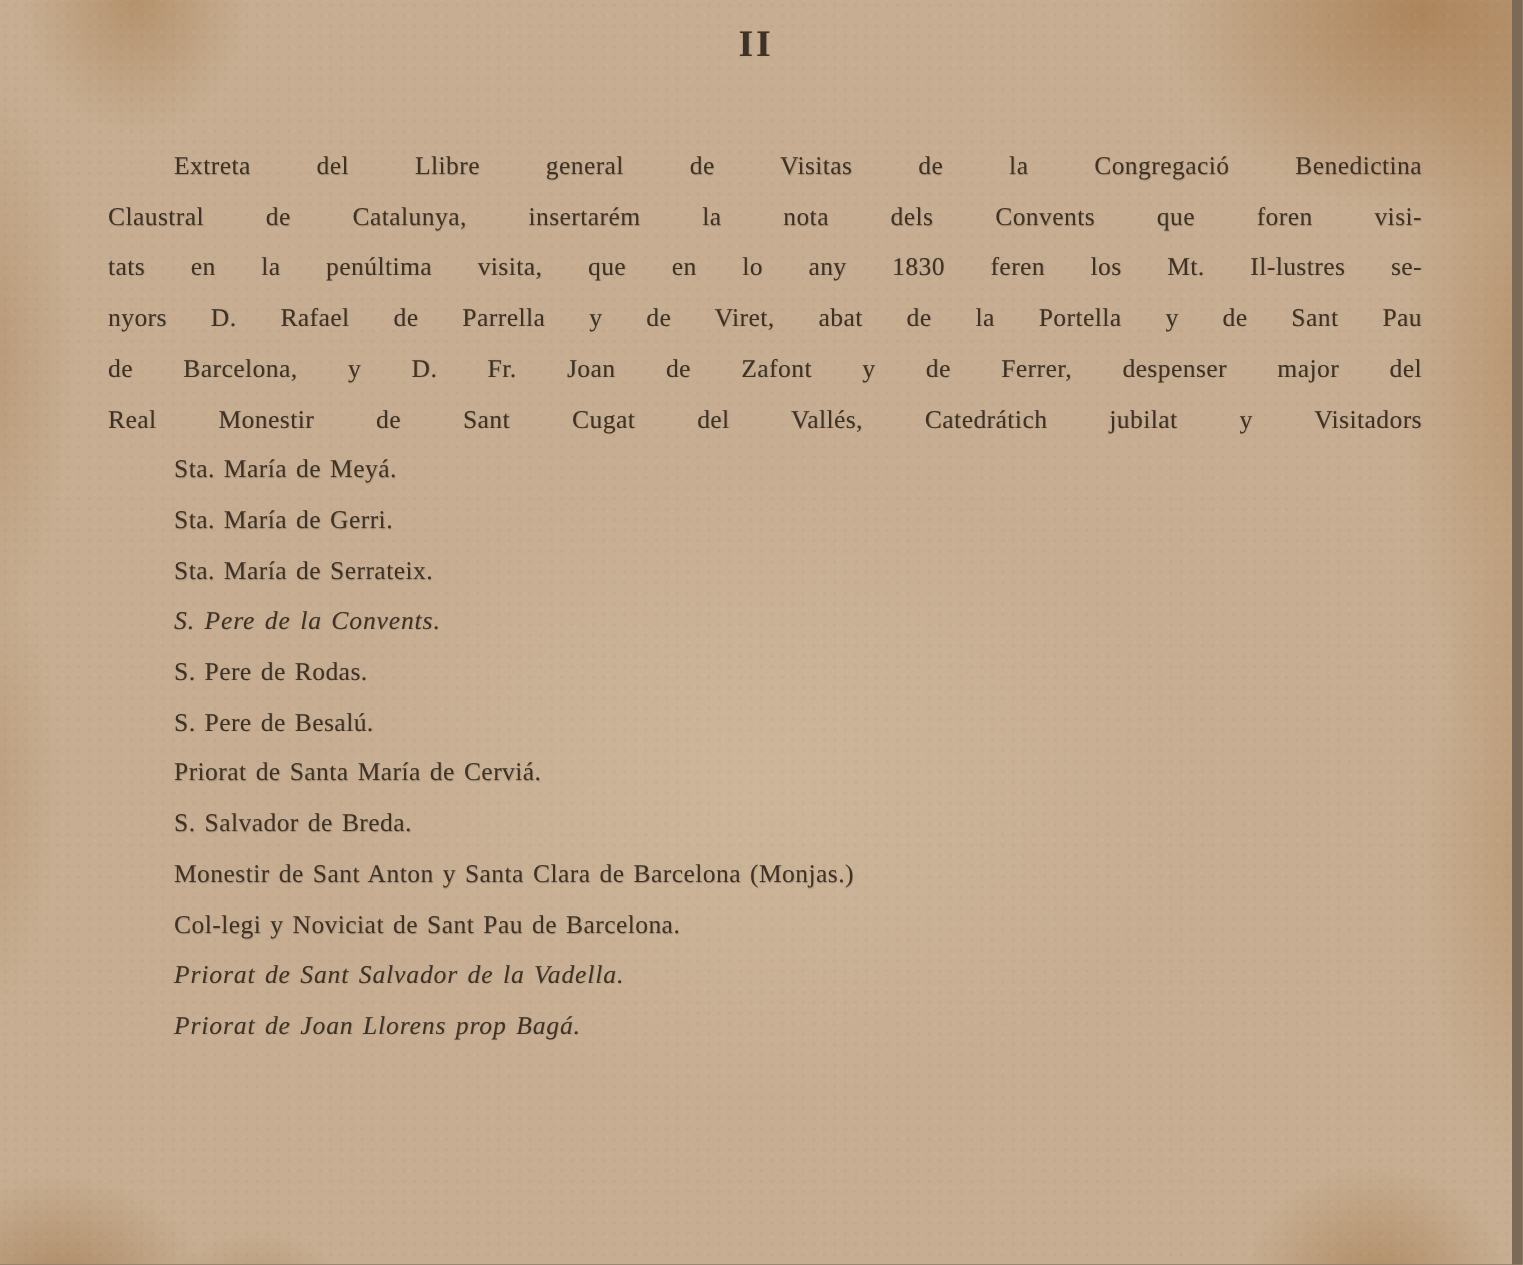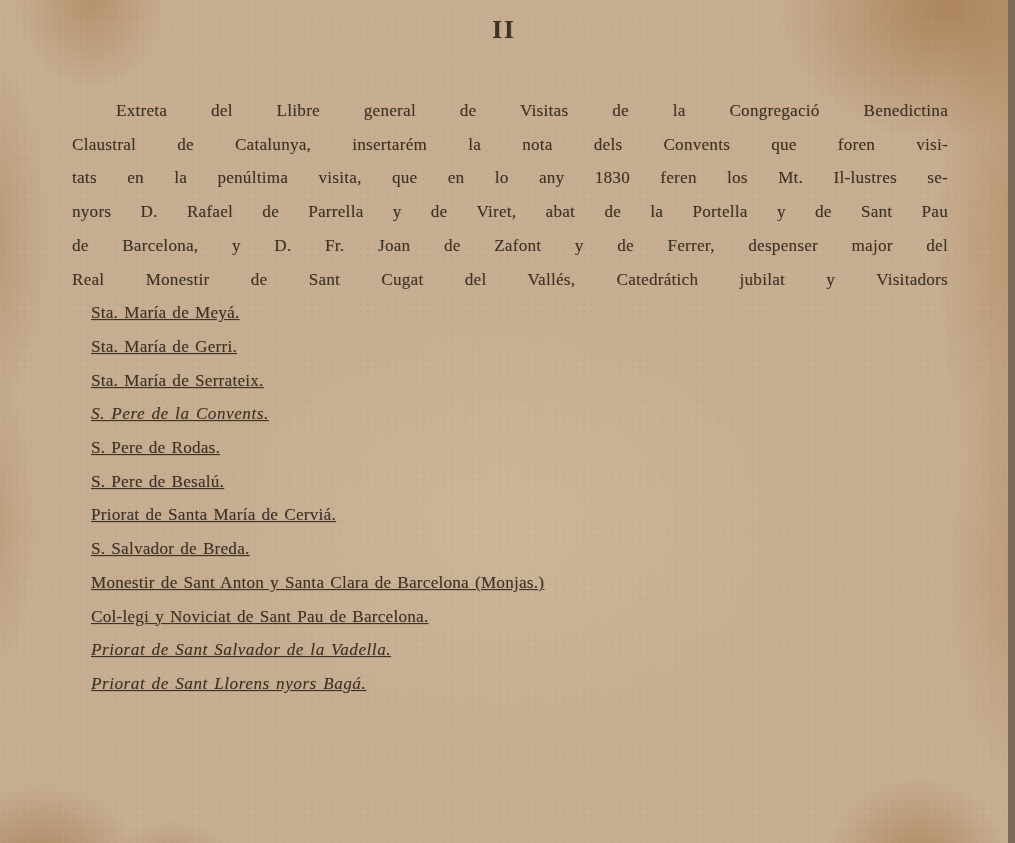--- a/index.html
+++ b/index.html
@@ -67,21 +67,21 @@
   }
 
   .pline {
     text-align: justify;
     text-align-last: justify;
     white-space: nowrap;
   }
   .pline.first { text-indent: 44px; }
   .pline.last  { text-align-last: left; }
 
-  .list-line { margin-left: 19px; white-space: nowrap; text-decoration: underline; }
+  .list-line { margin-left: 44px; white-space: nowrap; }
   .italic { font-style: italic; letter-spacing: 0.6px; }
   .roman  { font-style: normal; }
 </style>
 </head>
 <body>
 
 <div class="scan-page">
   <div class="grain"></div>
 
   <div class="section-numeral ink">II</div>
@@ -102,17 +102,17 @@
       <div class="list-line"><span class="roman">Sta. María de Gerri.</span></div>
       <div class="list-line"><span class="roman">Sta. María de Serrateix.</span></div>
       <div class="list-line"><span class="italic">S. Pere de la Convents.</span></div>
       <div class="list-line"><span class="roman">S. Pere de Rodas.</span></div>
       <div class="list-line"><span class="roman">S. Pere de Besalú.</span></div>
       <div class="list-line"><span class="roman">Priorat de Santa María de Cerviá.</span></div>
       <div class="list-line"><span class="roman">S. Salvador de Breda.</span></div>
       <div class="list-line"><span class="roman">Monestir de Sant Anton y Santa Clara de Barcelona (Monjas.)</span></div>
       <div class="list-line"><span class="roman">Col-legi y Noviciat de Sant Pau de Barcelona.</span></div>
       <div class="list-line"><span class="italic">Priorat de Sant Salvador de la Vadella.</span></div>
-      <div class="list-line"><span class="italic">Priorat de Sant Llorens nyors Bagá.</span></div>
+      <div class="list-line"><span class="italic">Priorat de Joan Llorens prop Bagá.</span></div>
     </div>
 
   </div>
 </div>
 
 </body></html>

